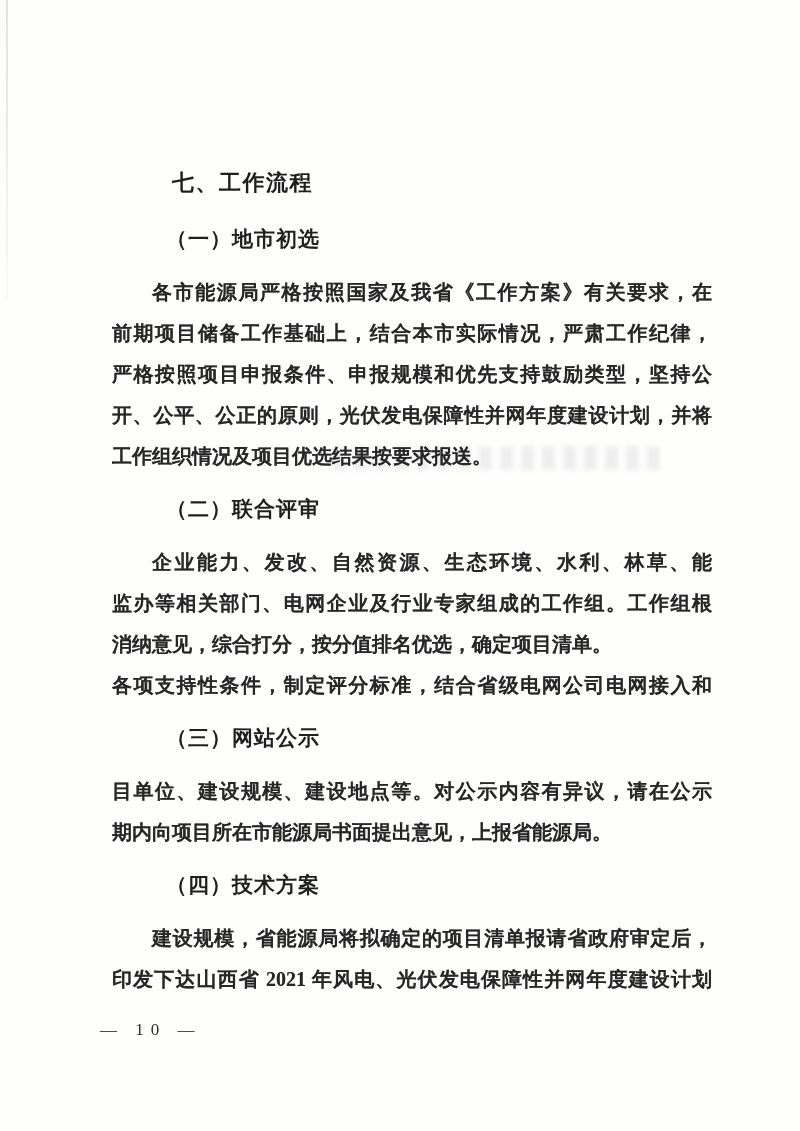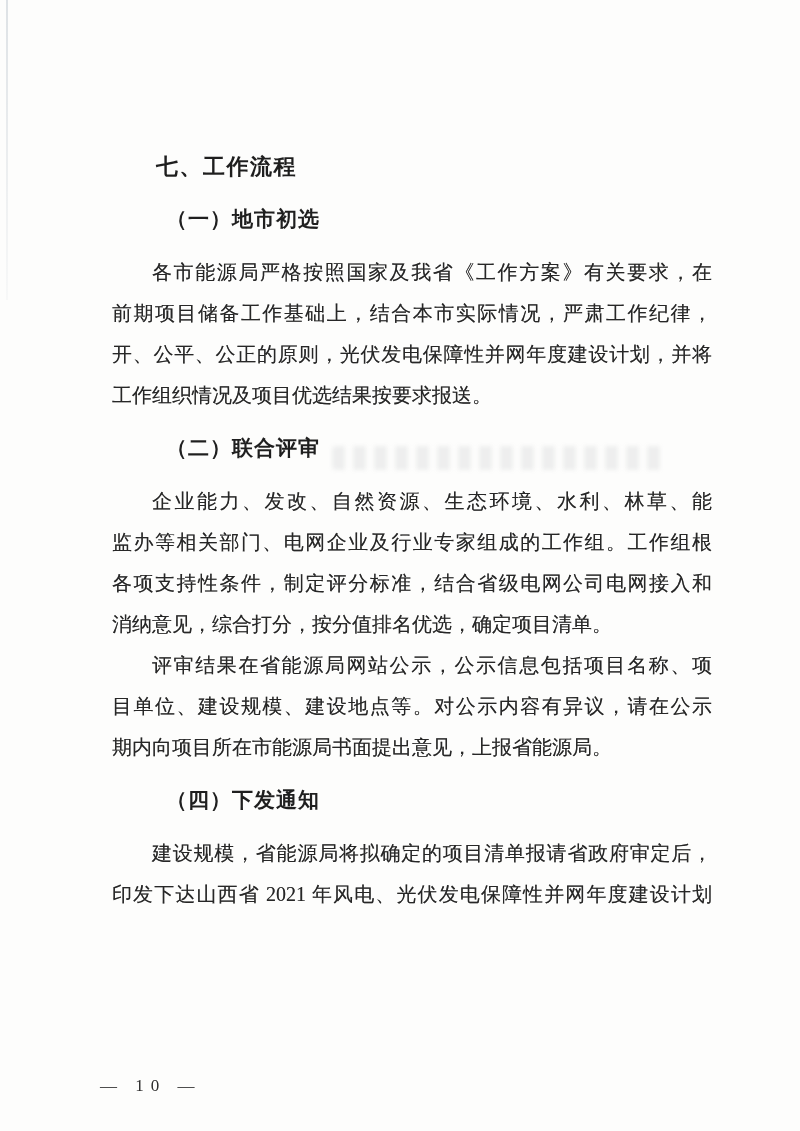--- a/index.html
+++ b/index.html
@@ -39,39 +39,40 @@
     filter: blur(2px);
     border-radius: 4px;
   }
   .content {
     position: absolute;
     left: 112px;
     top: 146px;
     width: 600px;
   }
   .doc-title {
-    margin: 0;
+    margin: 16px;
     font-size: 22px;
     font-weight: 700;
     line-height: 41px;
     letter-spacing: 1.5px;
     text-indent: 2em;
     color: #1e1e1e;
   }
   .section-heading {
     margin: 12px;
     font-size: 21px;
     font-weight: 700;
     line-height: 41px;
     letter-spacing: 1px;
     text-indent: 2em;
     color: #1f1f1f;
   }
   .para {
     margin: 0;
+    font-weight: bold;
   }
   .text-line {
     font-size: 20px;
     line-height: 41px;
     text-align: justify;
     text-align-last: justify;
     white-space: normal;
     overflow: hidden;
     max-height: 41px;
     color: #272727;
@@ -80,21 +81,21 @@
   .text-line.first-line {
     text-indent: 2em;
   }
   .text-line.para-end {
     text-align: right;
     text-align-last: left;
   }
   .page-footer {
     position: absolute;
     left: 100px;
-    top: 1074px;
+    top: 1018px;
     font-size: 17px;
     line-height: 24px;
     letter-spacing: 7px;
     color: #2e2e2e;
   }
 </style>
 </head>
 <body>
 
 <div class="page">
@@ -102,42 +103,43 @@
   <div class="ghost-smudge"></div>
 
   <div class="content">
     <h1 class="doc-title">七、工作流程</h1>
     <div id="sections">
         <div class="section">
           <h2 class="section-heading">（一）地市初选</h2>
           <div class="para">
             <div class="text-line first-line">各市能源局严格按照国家及我省《工作方案》有关要求，在</div>
             <div class="text-line">前期项目储备工作基础上，结合本市实际情况，严肃工作纪律，</div>
+            <div class="text-line">严格按照项目申报条件、申报规模和优先支持鼓励类型，坚持公</div>
             <div class="text-line">开、公平、公正的原则，光伏发电保障性并网年度建设计划，并将</div>
             <div class="text-line para-end">工作组织情况及项目优选结果按要求报送。</div>
           </div>
         </div>
         <div class="section">
           <h2 class="section-heading">（二）联合评审</h2>
           <div class="para">
             <div class="text-line first-line">企业能力、发改、自然资源、生态环境、水利、林草、能</div>
             <div class="text-line">监办等相关部门、电网企业及行业专家组成的工作组。工作组根</div>
+            <div class="text-line para-end">消纳意见，综合打分，按分值排名优选，确定项目清单。</div>
             <div class="text-line">各项支持性条件，制定评分标准，结合省级电网公司电网接入和</div>
-            <div class="text-line para-end">消纳意见，综合打分，按分值排名优选，确定项目清单。</div>
           </div>
         </div>
         <div class="section">
+          <h2 class="section-heading">（三）网站公示</h2>
           <div class="para">
-            <div class="text-line first-line">评审结果在省能源局网站公示，公示信息包括项目名称、项</div>
             <div class="text-line">目单位、建设规模、建设地点等。对公示内容有异议，请在公示</div>
             <div class="text-line para-end">期内向项目所在市能源局书面提出意见，上报省能源局。</div>
           </div>
         </div>
         <div class="section">
-          <h2 class="section-heading">（四）下发通知</h2>
+          <h2 class="section-heading">（四）技术方案</h2>
           <div class="para">
             <div class="text-line first-line">建设规模，省能源局将拟确定的项目清单报请省政府审定后，</div>
             <div class="text-line">印发下达山西省 2021 年风电、光伏发电保障性并网年度建设计划</div>
           </div>
         </div>
       </div>
   </div>
 
   <div class="page-footer">— 10 —</div>
 </div>

